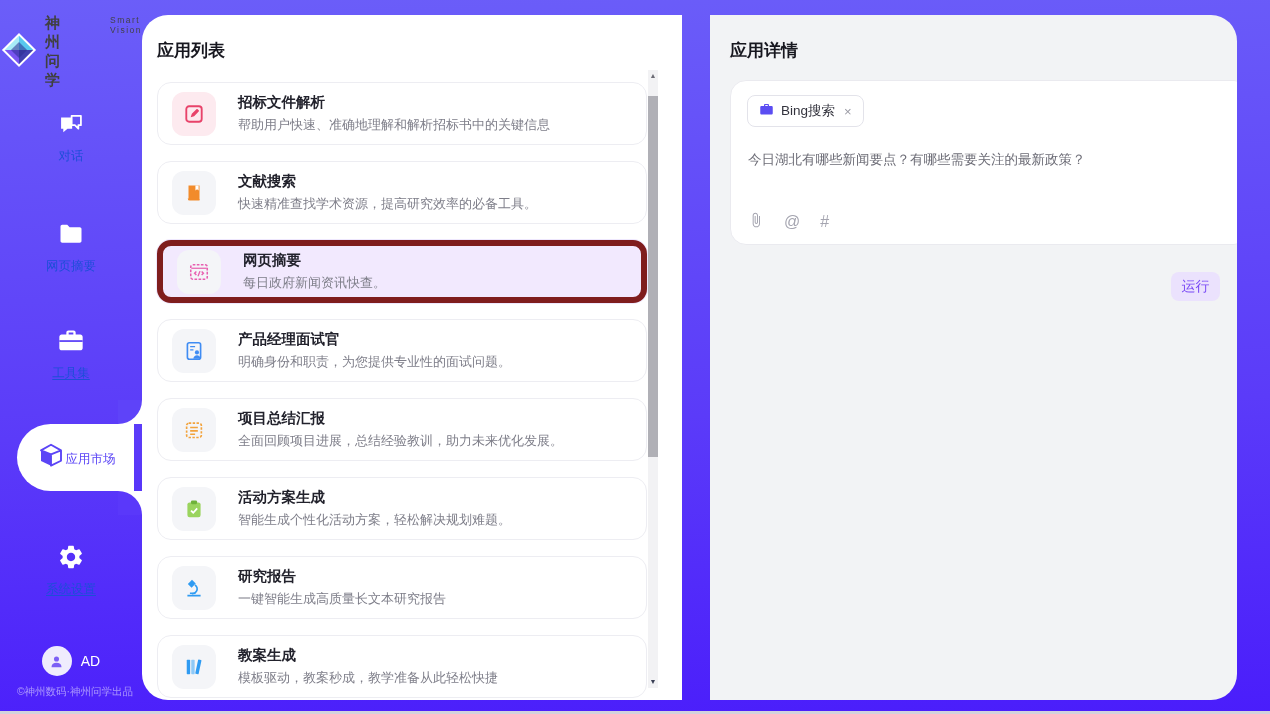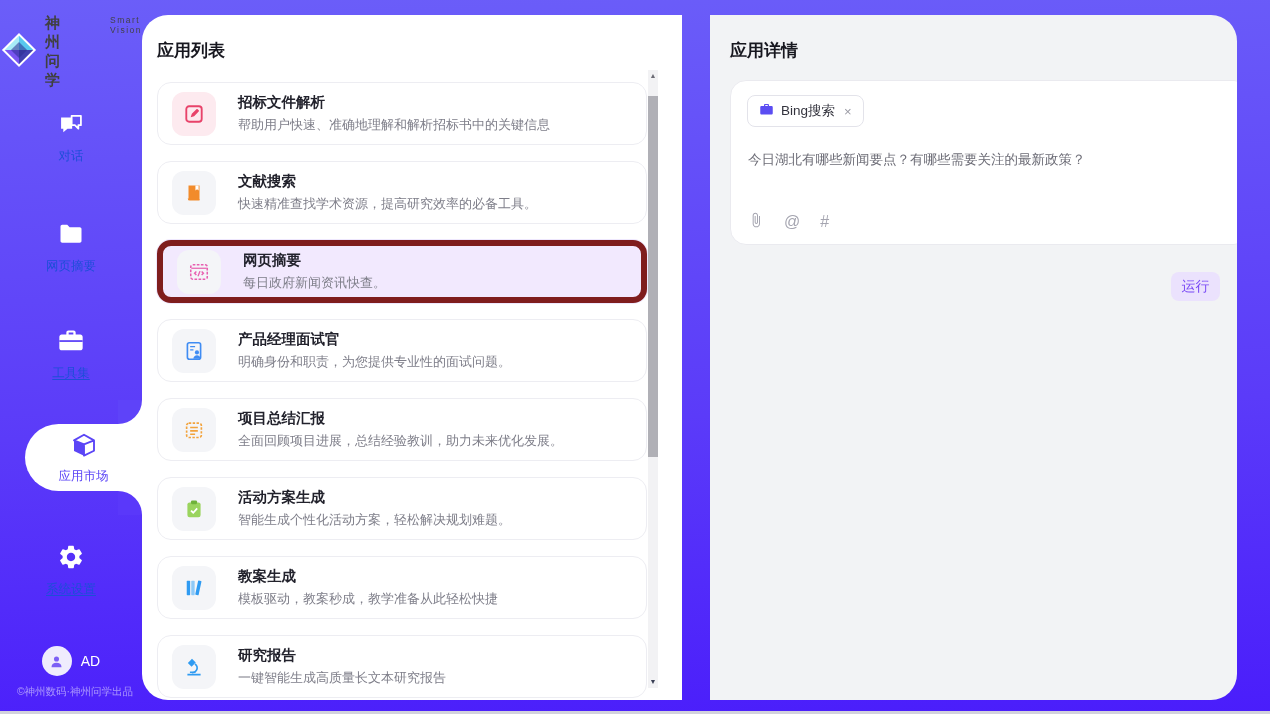--- a/index.html
+++ b/index.html
@@ -16,22 +16,22 @@
   .logo { position:absolute; left:0; top:14px; width:142px; display:flex; align-items:center; justify-content:center; gap:7px; }
   .logo-text { display:flex; flex-direction:row; color:#404040;gap:48px; }
   .logo-title { font-size:15px; font-weight:bold; letter-spacing:1px; }
   .logo-sub { font-size:8.5px; letter-spacing:1.5px; margin-top:1px; opacity:.95; }
   .nav-item { position:absolute; left:0; width:142px; text-align:center; color:#1d4ed8; cursor:pointer; }
   .nav-item .nav-label { display:block; font-size:12.5px; margin-top:6px; }
   .nav-label.u { text-decoration:underline; text-underline-offset:2px; }
   .nav-chat { top:110px; } .nav-folder { top:220px; } .nav-tools { top:327px; } .nav-settings { top:543px; }
 
   
-  .bubble { position:absolute; left:25px; top:424px; width:117px; height:67px; background:#fff;
-            border-radius:34px 0 0 34px; display:flex; flex-direction:column; align-items:center; justify-content:center; cursor:pointer; }
+  .bubble { position:absolute; left:17px; top:424px; width:117px; height:67px; background:#fff;
+            border-radius:34px 0 0 34px; display:flex; flex-direction:row; align-items:center; justify-content:center; cursor:pointer; }
   .bubble .nav-label { color:#5b45f6; font-size:12.5px; margin-top:3px; }
   .curve { position:absolute; left:118px; width:24px; height:24px; background:#fff; }
   .curve-top { top:400px; } .curve-bottom { top:491px; }
   .curve-top::after { content:""; position:absolute; inset:0; background:#5e43f9; border-bottom-right-radius:24px; }
   .curve-bottom::after { content:""; position:absolute; inset:0; background:#5a38fa; border-top-right-radius:24px; }
 
   .user-row { position:absolute; left:0; top:646px; width:142px; display:flex; align-items:center; justify-content:center; gap:9px; cursor:pointer; }
   .avatar-circle { width:30px; height:30px; border-radius:50%; background:#efecfd; display:flex; align-items:center; justify-content:center; }
   .user-initials { color:#fff; font-size:14px; }
   .copyright { position:absolute; left:0; top:685px; width:150px; text-align:center; color:rgba(255,255,255,.5); font-size:10.5px; }
@@ -241,43 +241,43 @@
         </span>
         <span class="card-text">
           <div class="card-title">活动方案生成</div>
           <div class="card-desc">智能生成个性化活动方案，轻松解决规划难题。</div>
         </span>
       </div>
 
       <div class="card">
         <span class="card-icon">
           <svg width="22" height="22" viewBox="0 0 20 20">
-            <rect x="3.4" y="3.5" width="3.1" height="13" rx="0.6" fill="#2f9bf2"></rect>
-            <rect x="7.5" y="3.5" width="3.1" height="13" rx="0.6" fill="#8ec9f7"></rect>
-            <rect x="12.4" y="3.2" width="3.1" height="13.4" rx="0.6" fill="#2f9bf2" transform="rotate(12 14 10)"></rect>
-          </svg>
-        </span>
-        <span class="card-text">
-          <div class="card-title">教案生成</div>
-          <div class="card-desc">模板驱动，教案秒成，教学准备从此轻松快捷</div>
-        </span>
-      </div>
-
-      <div class="card">
-        <span class="card-icon">
-          <svg width="22" height="22" viewBox="0 0 20 20">
             <path d="M8.2 2.6l3.4 3.4-3.8 3.8-3.4-3.4z" fill="#2f9bf2"></path>
             <path d="M10.8 7.2c2.1 1.2 2.8 3.9 1.3 6-1 1.4-2.4 2.1-4 2" fill="none" stroke="#2f9bf2" stroke-width="1.5"></path>
             <path d="M4 17h12" stroke="#2f9bf2" stroke-width="1.6"></path>
             <path d="M6.3 14.8h5" stroke="#2f9bf2" stroke-width="1.4"></path>
           </svg>
         </span>
         <span class="card-text">
           <div class="card-title">研究报告</div>
           <div class="card-desc">一键智能生成高质量长文本研究报告</div>
+        </span>
+      </div>
+
+      <div class="card">
+        <span class="card-icon">
+          <svg width="22" height="22" viewBox="0 0 20 20">
+            <rect x="3.4" y="3.5" width="3.1" height="13" rx="0.6" fill="#2f9bf2"></rect>
+            <rect x="7.5" y="3.5" width="3.1" height="13" rx="0.6" fill="#8ec9f7"></rect>
+            <rect x="12.4" y="3.2" width="3.1" height="13.4" rx="0.6" fill="#2f9bf2" transform="rotate(12 14 10)"></rect>
+          </svg>
+        </span>
+        <span class="card-text">
+          <div class="card-title">教案生成</div>
+          <div class="card-desc">模板驱动，教案秒成，教学准备从此轻松快捷</div>
         </span>
       </div>
 
     </div>
 
     <div class="scrollbar">
       <div class="sb-arrow sb-up">▲</div>
       <div class="sb-thumb"></div>
       <div class="sb-arrow sb-down">▼</div>
     </div>

